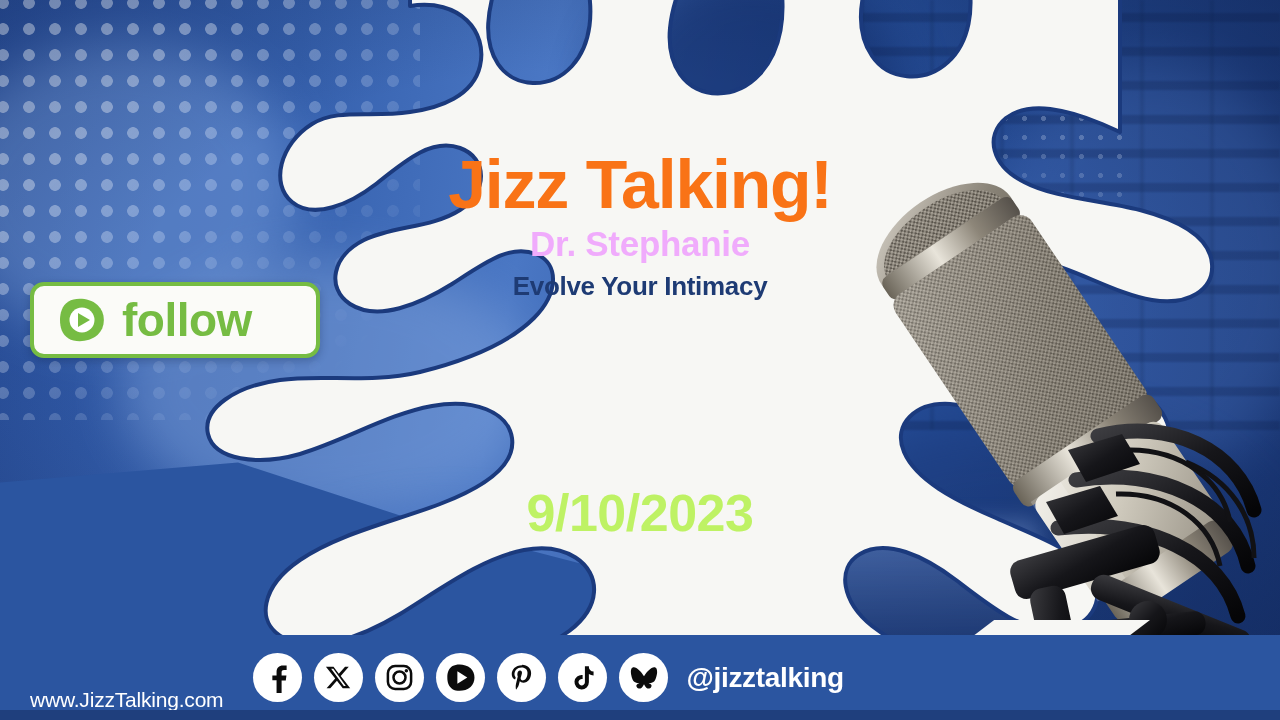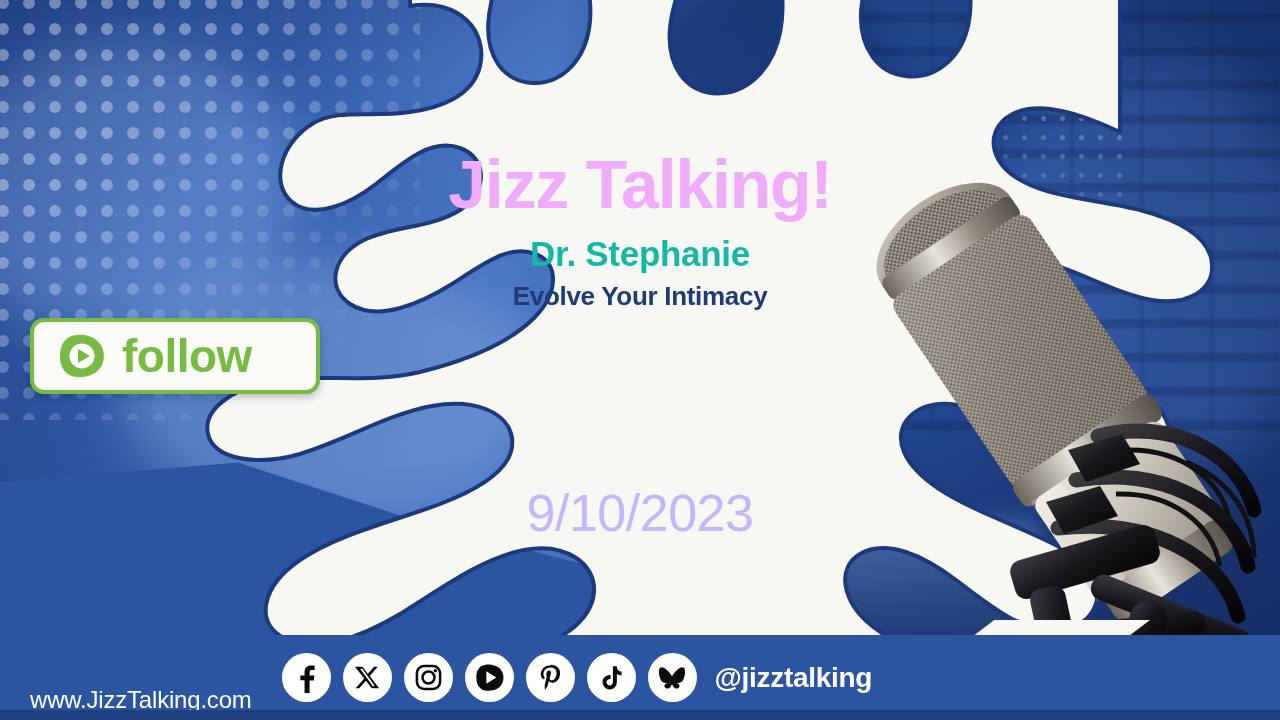--- a/index.html
+++ b/index.html
@@ -77,68 +77,67 @@
   .mic-wrap { position:absolute; left:830px; top:150px; width:470px; height:580px; }
   .mic-wrap svg { display:block; }
 
   
   .center-text {
     position:absolute; left:350px; top:150px; width:580px;
     text-align:center; color:#16305f;
   }
   .show-title {
     font-size:68px; font-weight:700; letter-spacing:-1.2px;
-    line-height:1.0; color:#f0abfc;
+    line-height:1.0; color:#f97316;
   }
   .host-name {
-    margin-top:16px; font-size:35px; font-weight:700; color:#14b8a6;
+    margin-top:6px; font-size:35px; font-weight:700; color:#f0abfc;
     letter-spacing:-.3px;
   }
   .tagline {
     margin-top:7px; font-size:26px; font-weight:700; color:#1e3b74;
     letter-spacing:-.3px;
   }
   .episode-date {
     position:absolute; left:350px; top:483px; width:580px;
-    text-align:center; font-size:52px; font-weight:400; color:#c4b5fd;
+    text-align:center; font-size:52px; font-weight:700; color:#bef264;
     letter-spacing:-.5px;
   }
 
   
   .follow-badge {
     position:absolute; left:30px; top:282px;
     width:290px; height:76px;
     background:#fbfbf8;
     border:4px solid #76bc43;
     border-radius:14px;
     display:flex; align-items:center; gap:14px;
     padding:12px 22px;
     box-shadow:0 3px 8px rgba(10,25,60,.28);
-    margin-top:36px;
   }
   .follow-badge .play-mark { width:52px; height:52px; flex:0 0 auto; }
   .follow-label {
     font-size:46px; font-weight:700; color:#76bc43; letter-spacing:-.5px;
     line-height:1;
   }
 
   
   .footer {
     position:absolute; left:0; bottom:0; width:1280px; height:85px;
     background:#2b55a0;
     display:flex; align-items:center;
     padding-left:30px;
     gap:14px;
   }
   .footer-accent {
     position:absolute; left:0; bottom:0; width:1280px; height:10px;
     background:#1f3f7d;
   }
   .site-url {
-    color:#ffffff; font-size:24px; font-weight:400; letter-spacing:-.2px;
+    color:#ffffff; font-size:21px; font-weight:400; letter-spacing:-.2px;
     white-space:nowrap;
     margin-top:44px;
   }
   .social-row { display:flex; align-items:center; gap:12px; margin-left:16px; }
   .social-chip {
     width:49px; height:49px; border-radius:50%;
     background:#ffffff;
     display:flex; align-items:center; justify-content:center;
   }
   .social-chip svg { display:block; }

